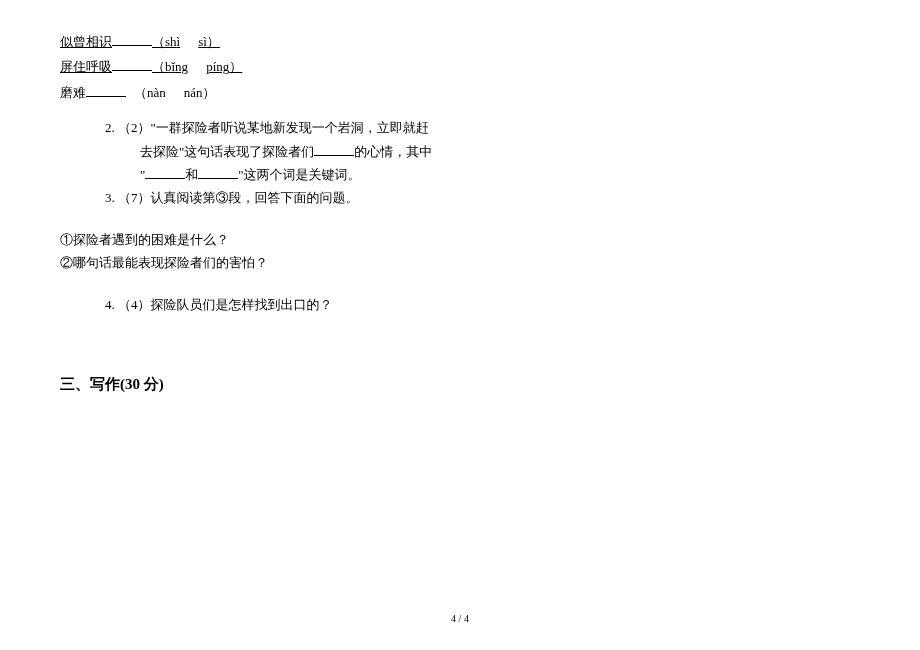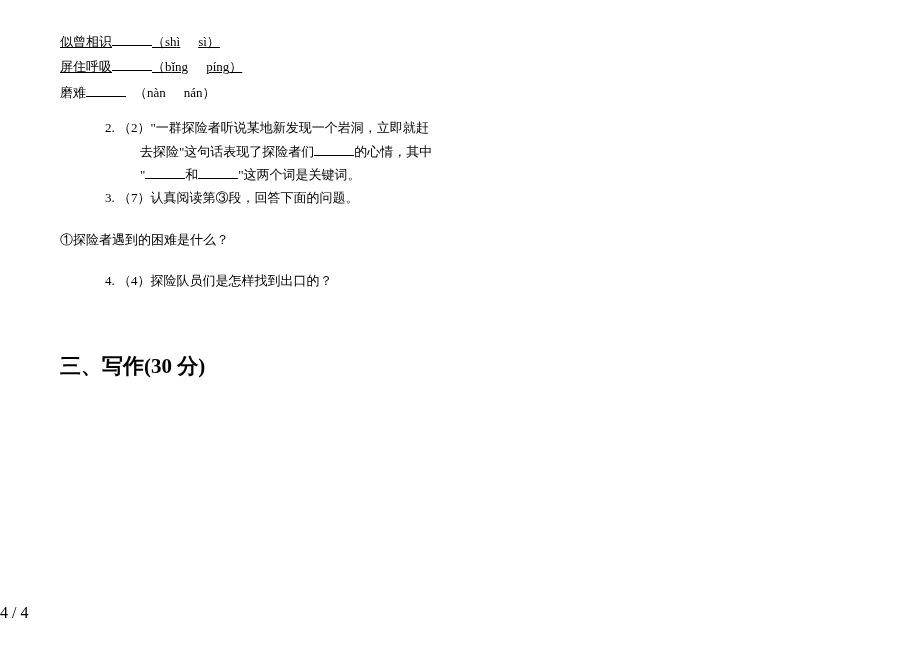--- a/index.html
+++ b/index.html
@@ -48,40 +48,40 @@
     }
     .sub-questions {
       margin-top: 18px;
       margin-bottom: 18px;
     }
     .more-questions {
       margin-top: 6px;
     }
     .section-heading {
       font-weight: bold;
-      font-size: 21px;
+      font-size: 15px;
       margin-top: 55px;
       margin-bottom: 25px;
     }
     .writing-block {
       margin-top: 0;
     }
     .writing-line {
       padding-left: 30px;
     }
     .writing-line.first {
       padding-left: 0;
     }
     .page-number {
       position: absolute;
       bottom: 22px;
       left: 0;
       right: 0;
-      text-align: left;
-      font-size: 16px;
+      text-align: center;
+      font-size: 10px;
     }
     .small-gap {
       display: inline-block;
       width: 8px;
     }
     .med-gap {
       display: inline-block;
       width: 18px;
     }
   </style>
@@ -115,20 +115,21 @@
     </div>
   </div>
 
   <div class="indent-1">
     <span>3.</span>
     <span>（7）认真阅读第③段，回答下面的问题。</span>
   </div>
 
   <div class="sub-questions">
     <div>①探险者遇到的困难是什么？</div>
+    <div>②哪句话最能表现探险者们的害怕？</div>
   </div>
 
   <div class="more-questions">
     <div class="indent-1">
       <span>4.</span>
       <span>（4）探险队员们是怎样找到出口的？</span>
     </div>
   </div>
 
   <div class="section-heading">三、写作(30 分)</div>

